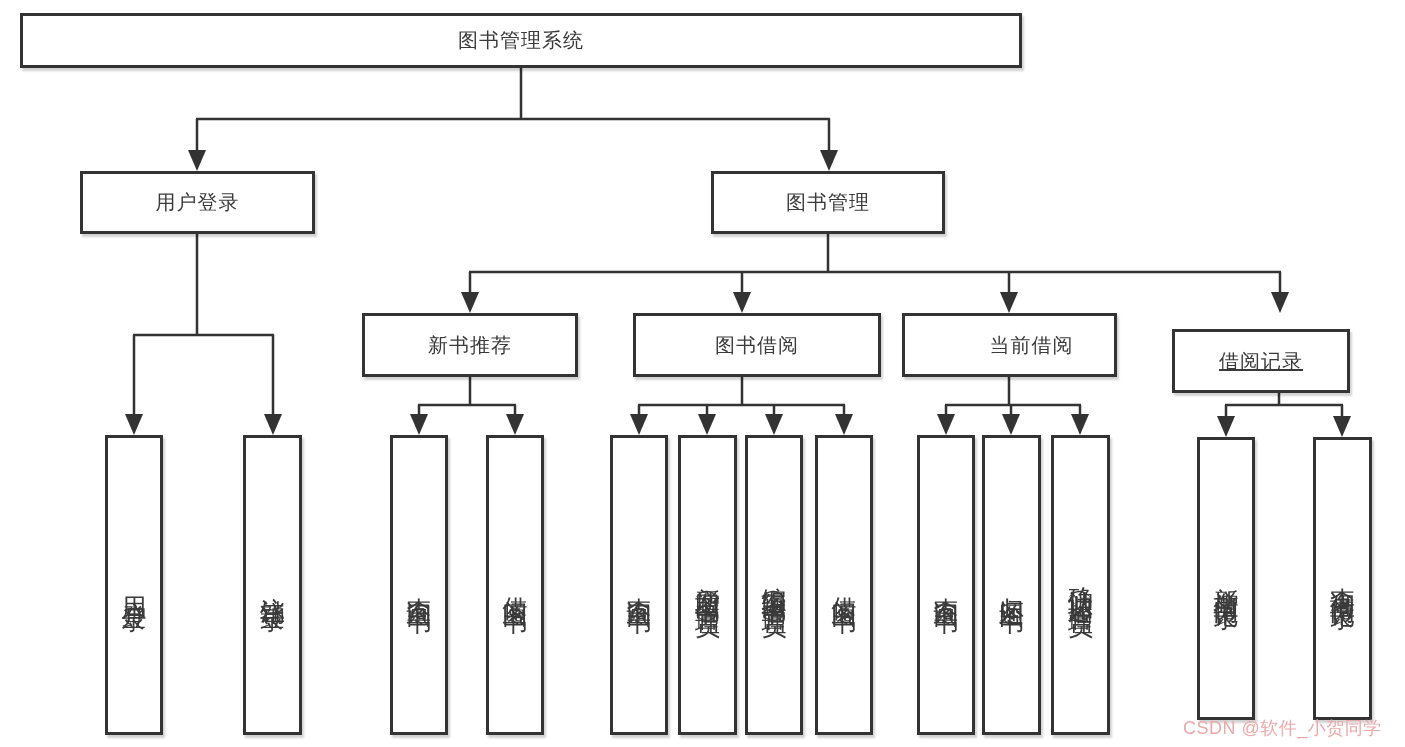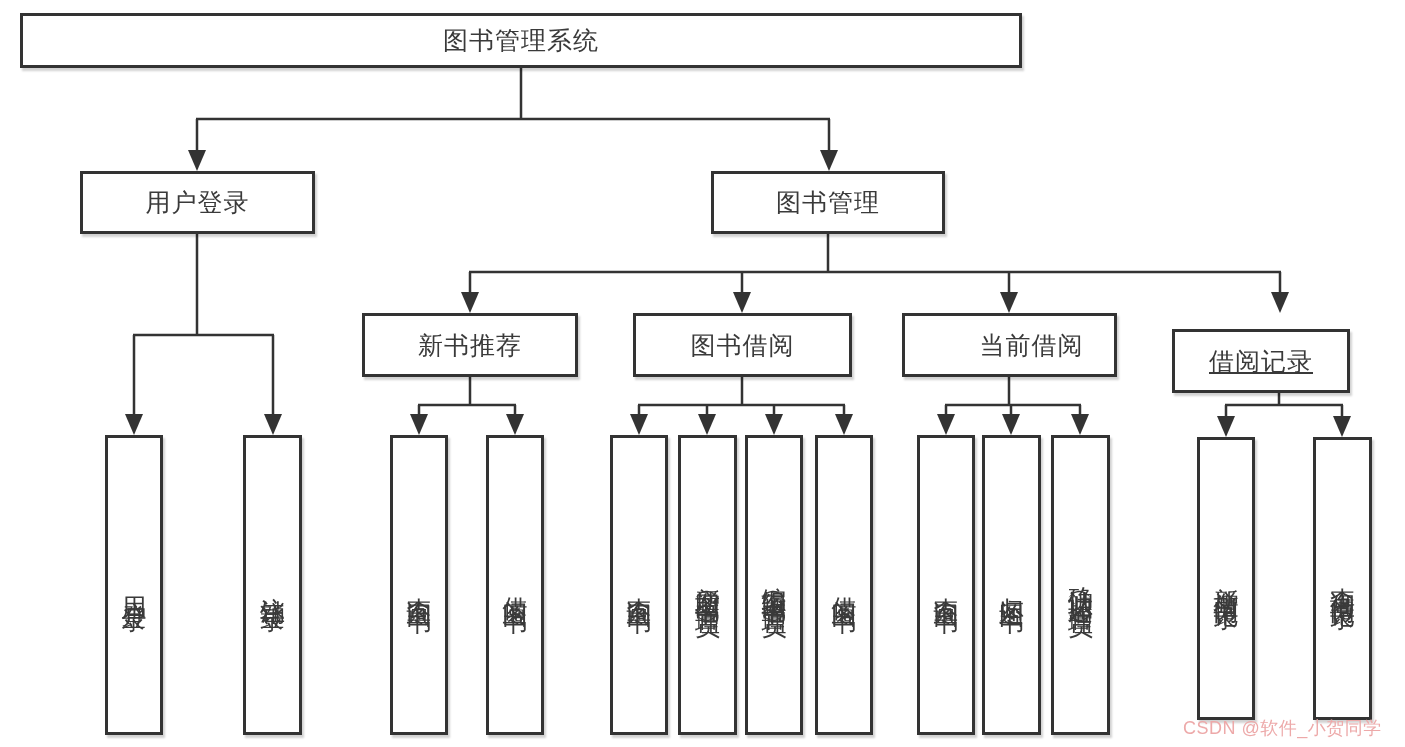--- a/index.html
+++ b/index.html
@@ -21,21 +21,21 @@
     box-sizing: border-box;
     background: #ffffff;
     border: 3px solid #333333;
     box-shadow: 2px 3px 2px rgba(0,0,0,0.18);
     display: flex;
     align-items: center;
     justify-content: center;
     color: #3a3a3a;
   }
   .node .label {
-    font-size: 25px;
+    font-size: 20px;
     letter-spacing: 1px;
     white-space: nowrap;
   }
   .node.v .label {
     writing-mode: vertical-rl;
     text-orientation: mixed;
     font-size: 25px;
     letter-spacing: 4px;
     line-height: 1;
     white-space: nowrap;
@@ -96,21 +96,21 @@
   <div class="node h" style="left:80px; top:171px; width:235px; height:63px;">
     <span class="label">用户登录</span>
   </div>
   <div class="node h" style="left:362px; top:313px; width:216px; height:64px;">
     <span class="label">新书推荐</span>
   </div>
 
   <div class="node h" style="left:711px; top:171px; width:234px; height:63px;">
     <span class="label">图书管理</span>
   </div>
-  <div class="node h" style="left:633px; top:313px; width:219px; height:64px;">
+  <div class="node h" style="left:633px; top:313px; width:248px; height:64px;">
     <span class="label">图书借阅</span>
   </div>
   <div class="node h" style="left:902px; top:313px; width:215px; height:64px;padding-left:44px;">
     <span class="label">当前借阅</span>
   </div>
   <div class="node h" style="left:1172px; top:329px; width:178px; height:64px;text-decoration:underline;">
     <span class="label">借阅记录</span>
   </div>
 
   <div class="node v" style="left:105px; top:435px; width:58px; height:300px;">

